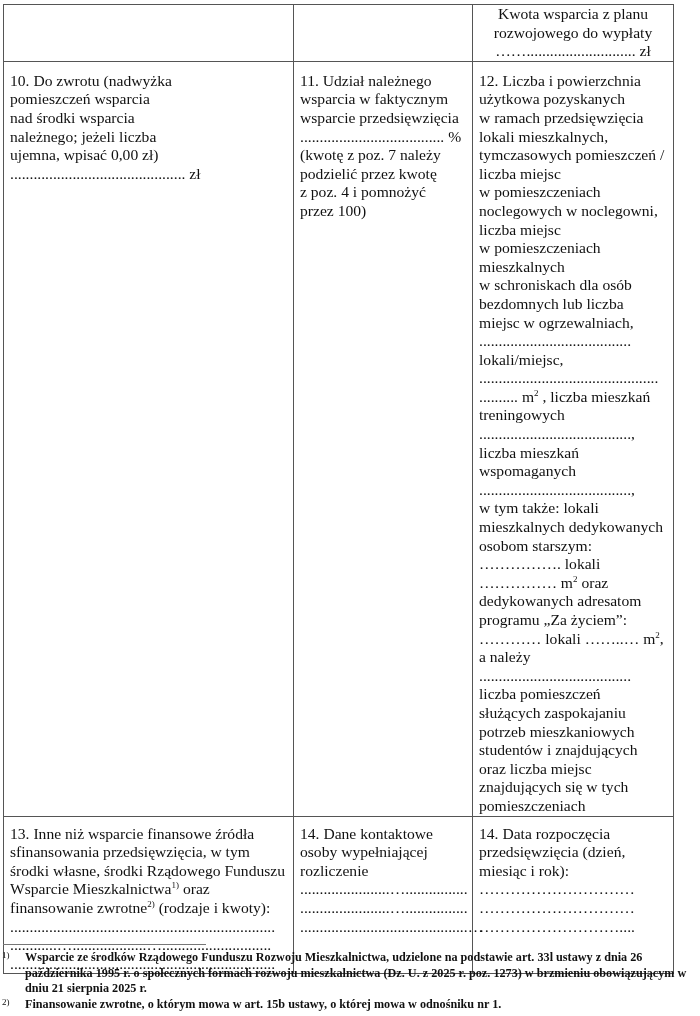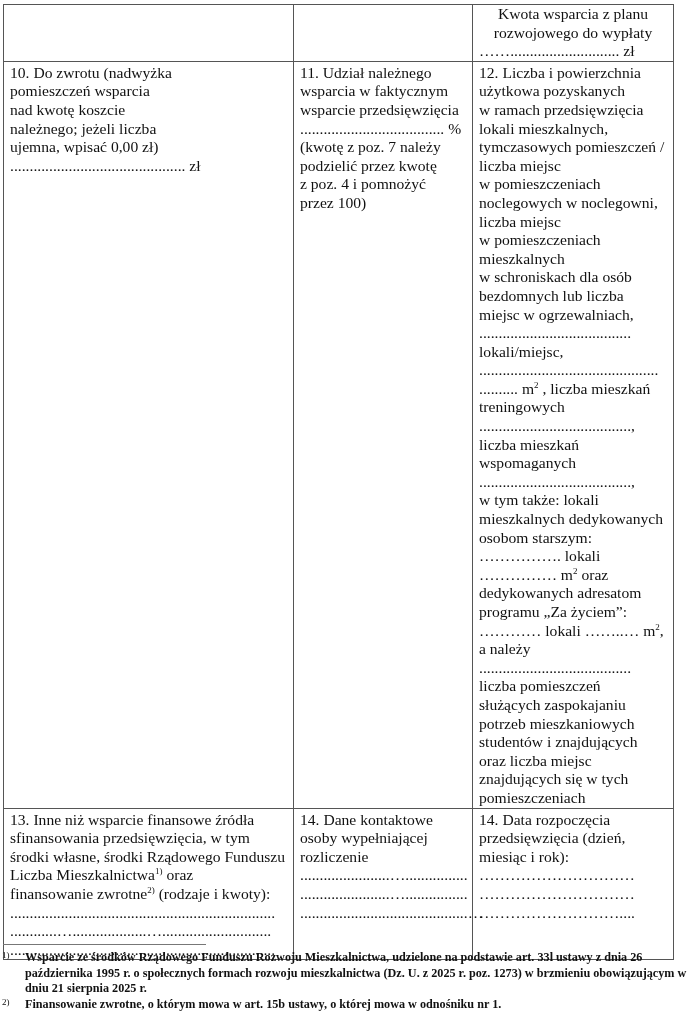--- a/index.html
+++ b/index.html
@@ -12,25 +12,25 @@
       width: 670px; border-collapse: collapse; table-layout: fixed;
     }
     .tbl td {
       border: 1.5px solid #555; vertical-align: top;
       padding: 0 6px; font-size: 15.6px; line-height: 18.6px;
     }
     .c1 { width: 290px; }
     .c2 { width: 179px; }
     .c3 { width: 201px; }
     .row-head td { height: 53px; }
-    .row-mid td { height: 712px; padding-top: 2px; }
-    .row-bot td { height: 138px; padding-top: 2px; }
+    .row-mid td { height: 712px; padding-top: 10px; }
+    .row-bot td { height: 138px; padding-top: 8px; }
     .head-cell { text-align: center; padding-top: 0 !important; }
     .line { display: block; white-space: nowrap; }
-    .right { text-align: left; }
+    .right { text-align: center; }
     sup { font-size: 9px; line-height: 0; vertical-align: 6px; }
     .fn-rule {
       position: absolute; left: 3px; top: 944px; width: 203px; height: 0;
       border-top: 1.5px solid #777;
     }
     .footnotes {
       position: absolute; left: 0; top: 950px; width: 700px;
       font-size: 12.2px; line-height: 15.6px;
     }
     .fn { position: relative; padding-left: 25px; padding-right: 2px; }
@@ -53,21 +53,21 @@
     <td class="head-cell">
       <span class="line">Kwota wsparcia z planu</span>
       <span class="line">rozwojowego do wypłaty</span>
       <span class="line right">……............................ zł</span>
     </td>
   </tr>
   <tr class="row-mid">
     <td>
       <span class="line">10. Do zwrotu (nadwyżka</span>
       <span class="line">pomieszczeń wsparcia</span>
-      <span class="line">nad kwotę koszcie</span>
+      <span class="line">nad środki wsparcia</span>
       <span class="line">należnego; jeżeli liczba</span>
       <span class="line">ujemna, wpisać 0,00 zł)</span>
       <span class="line">............................................. zł</span>
     </td>
     <td>
       <span class="line">11. Udział należnego</span>
       <span class="line">wsparcia w faktycznym</span>
       <span class="line">wsparcie przedsięwzięcia</span>
       <span class="line">..................................... %</span>
       <span class="line">(kwotę z poz. 7 należy</span>
@@ -116,21 +116,21 @@
       <span class="line">oraz liczba miejsc</span>
       <span class="line">znajdujących się w tych</span>
       <span class="line">pomieszczeniach</span>
     </td>
   </tr>
   <tr class="row-bot">
     <td>
       <span class="line">13. Inne niż wsparcie finansowe źródła</span>
       <span class="line">sfinansowania przedsięwzięcia, w tym</span>
       <span class="line">środki własne, środki Rządowego Funduszu</span>
-      <span class="line"><span>Liczba Mieszkalnictwa</span><sup>1)</sup><span> oraz</span></span>
+      <span class="line"><span>Wsparcie Mieszkalnictwa</span><sup>1)</sup><span> oraz</span></span>
       <span class="line"><span>finansowanie zwrotne</span><sup>2)</sup><span> (rodzaje i kwoty):</span></span>
       <span class="line">....................................................................</span>
       <span class="line">............…...................…............................</span>
       <span class="line">....................................................................</span>
     </td>
     <td>
       <span class="line">14. Dane kontaktowe</span>
       <span class="line">osoby wypełniającej</span>
       <span class="line">rozliczenie</span>
       <span class="line">.......................…................</span>

